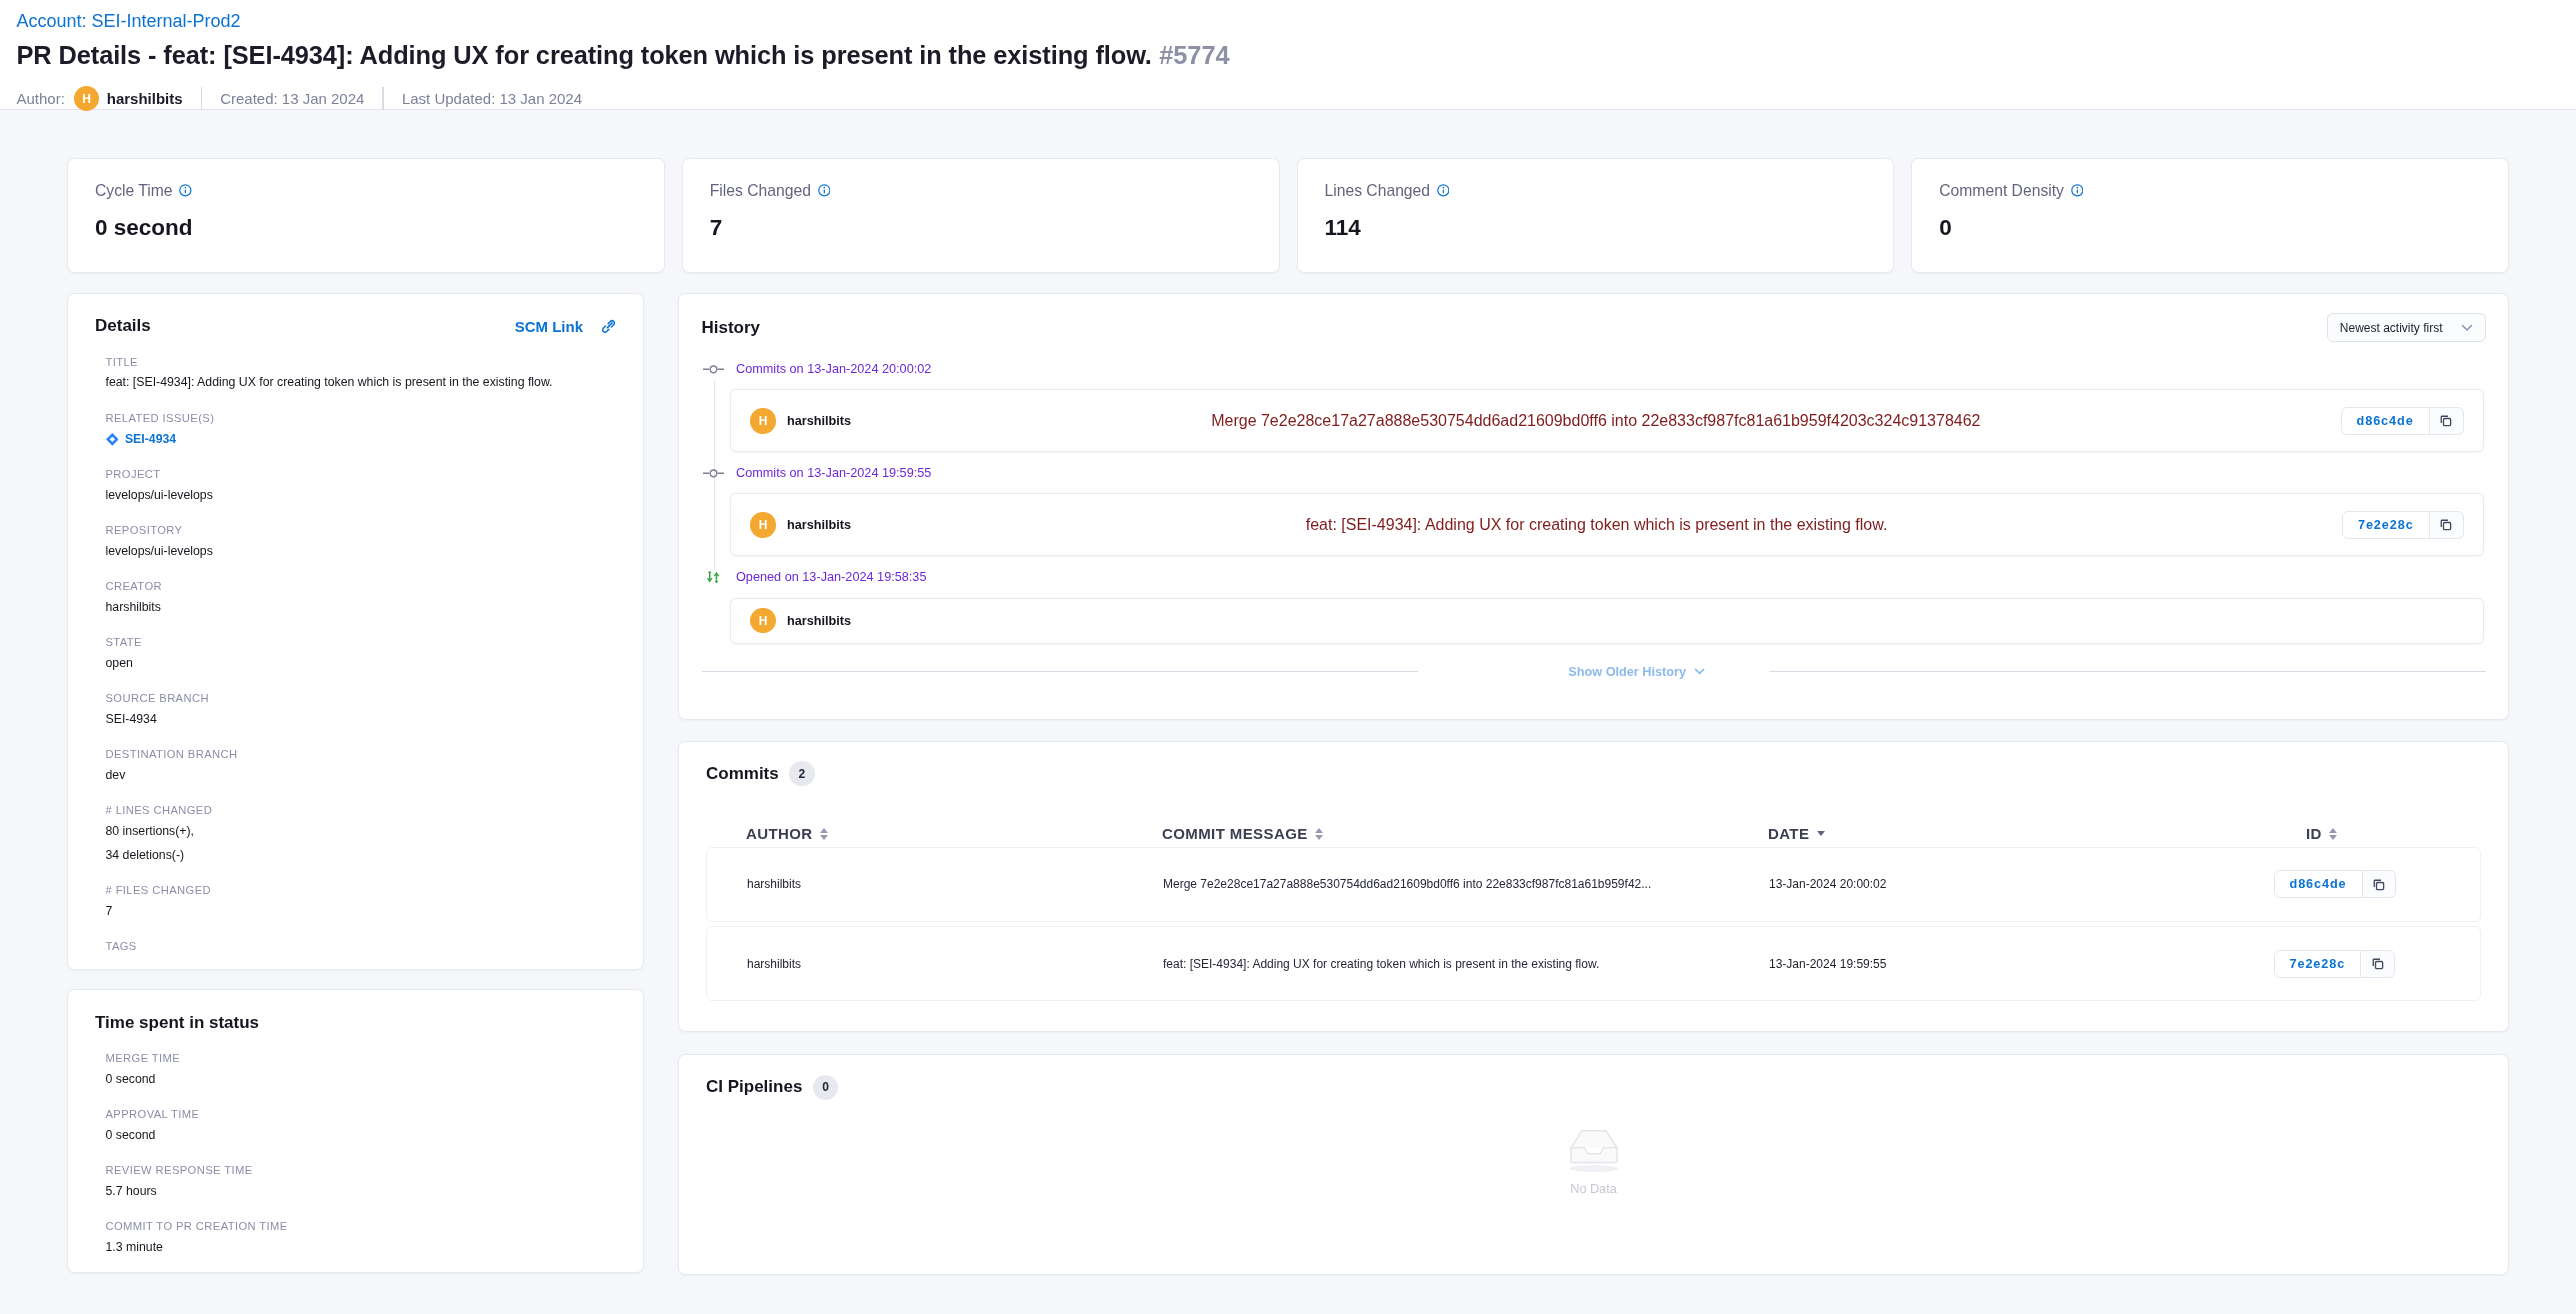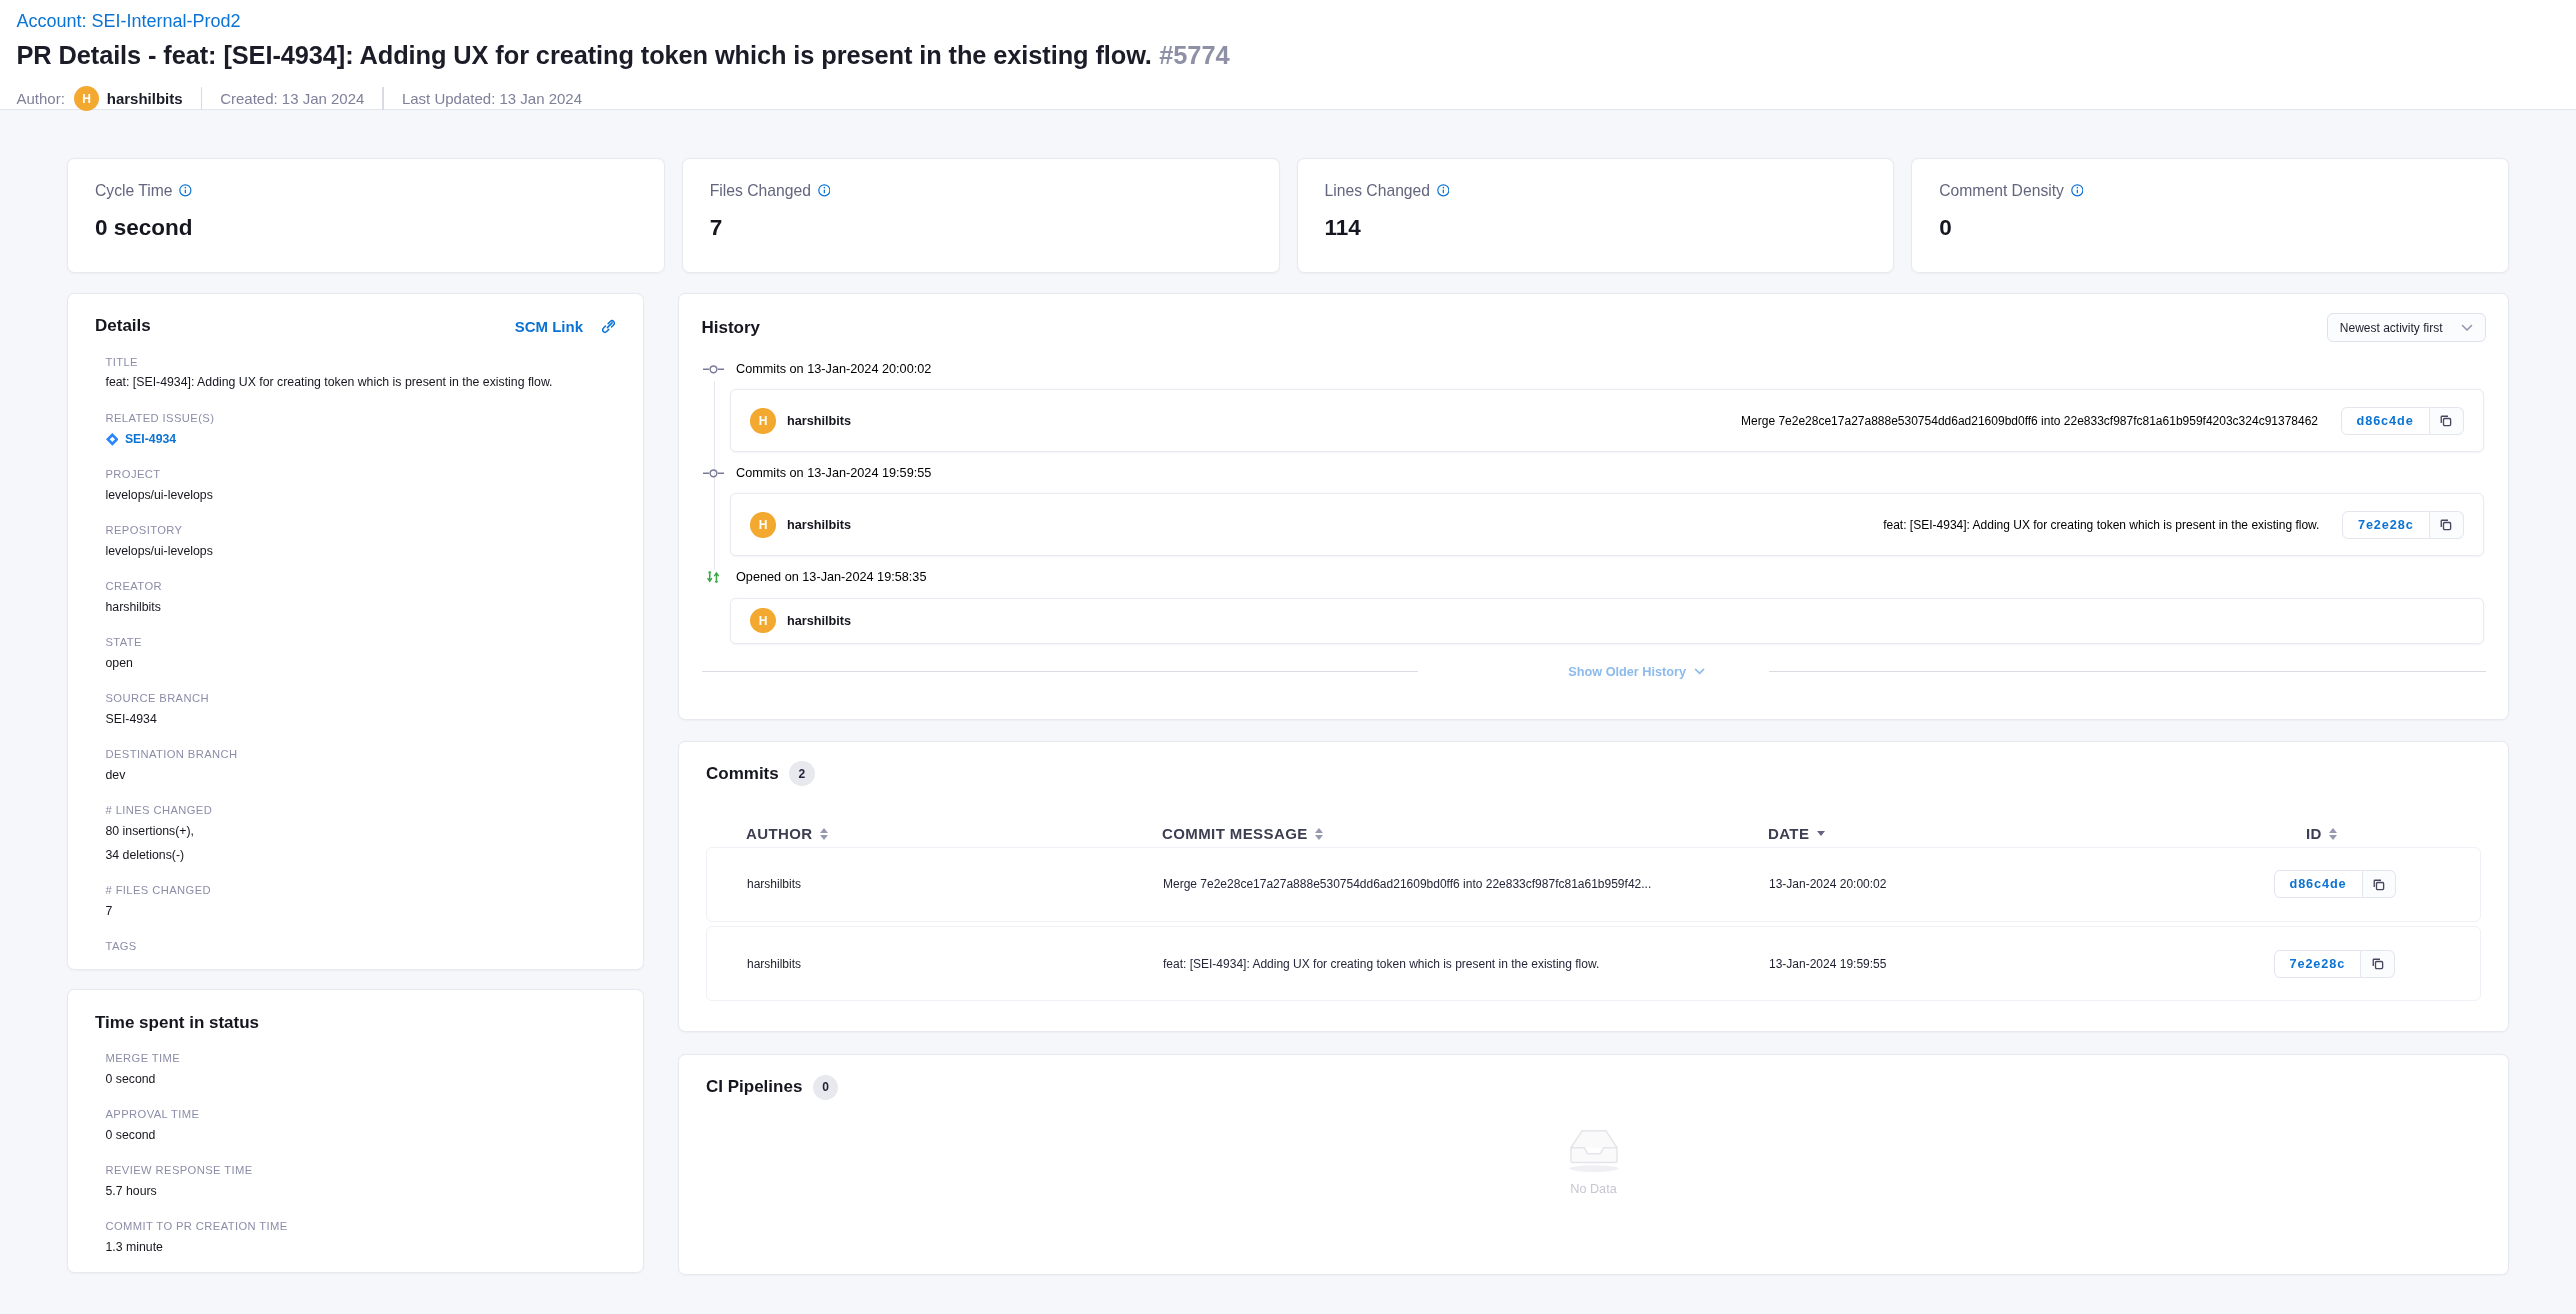--- a/index.html
+++ b/index.html
@@ -102,37 +102,37 @@
     border-radius: 6px; padding: 6.7px 12px;
     font-size: 12px; color: #1d1e2c; cursor: pointer;
   }
   .timeline { position: relative; margin-top: 19.5px; }
   .timeline::before {
     content: ""; position: absolute; left: 12px; top: 19.5px; bottom: 109px;
     width: 1.5px; background: #e4e6ef;
   }
   .tl-label {
     display: flex; align-items: center; gap: 10.5px;
-    font-size: 12.7px; color: #000000; position: relative;
+    font-size: 12.7px; color: #6d28d9; position: relative;
   }
   .tl-icon { width: 24px; display: flex; justify-content: center; background: transparent; }
   .tl-card {
     margin: 13.5px 1.5px 13.5px 28.4px;
     height: 63px;
     background: #fff;
     border: 1.5px solid #e9ebf2;
     border-radius: 6px;
     box-shadow: 0 0.7px 2.2px rgba(25,28,50,0.05);
     display: flex; align-items: center;
     padding: 0 19.5px;
     position: relative;
   }
   .tl-card.short { height: 46px; }
   .hc-name { font-size: 12.7px; font-weight: 700; color: #15161f; margin-left: 11.2px; }
-  .hc-msg { flex: 1; text-align: right; font-size: 12px; color: #000000; padding: 0 22.5px; }
+  .hc-msg { flex: 1; text-align: center; font-size: 16px; color: #7f1d1d; padding: 0 22.5px; }
   .hash-group { display: inline-flex; align-items: stretch; flex: none; }
   .hash-id {
     border: 1.5px solid #e3e6ee; border-radius: 6px 0 0 6px;
     padding: 6px 15px; background: #fff;
     color: #0b73d4; font-weight: 700; font-size: 12.7px; letter-spacing: 0.9px;
     display: flex; align-items: center; cursor: pointer;
   }
   .hash-copy {
     border: 1.5px solid #e3e6ee; border-left: 0; border-radius: 0 6px 6px 0;
     padding: 0 9.7px; background: #fbfcfd;

